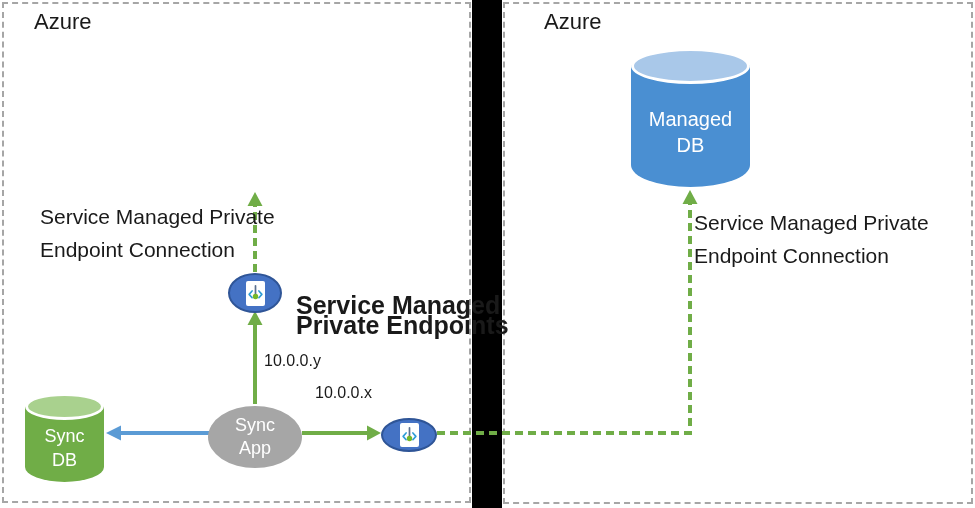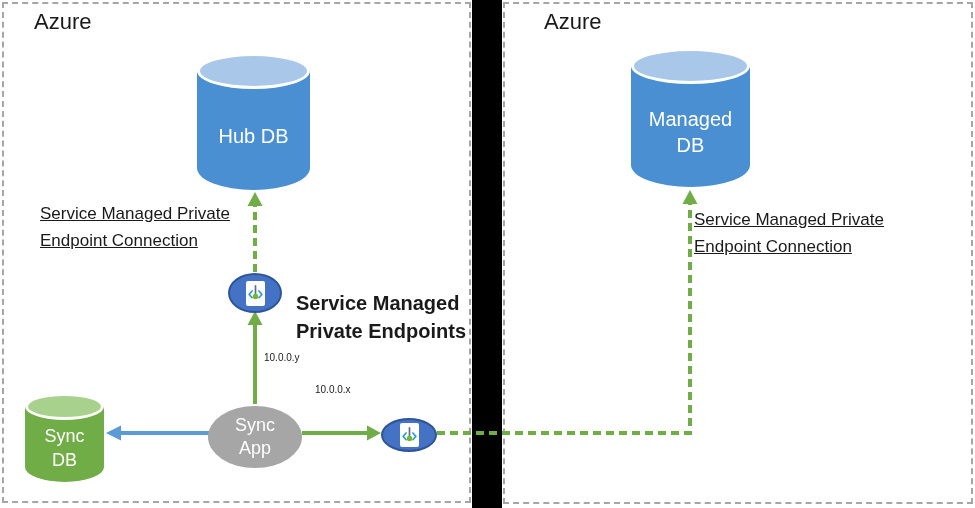--- a/index.html
+++ b/index.html
@@ -13,23 +13,23 @@
     box-sizing:border-box; z-index:0;
   }
   #region-left  { left:2px;  top:2px; width:469px; height:501px; }
   #region-right { left:503px; top:2px; width:470px; height:502px; }
   #divider { position:absolute; left:472px; top:0; width:30px; height:508px;
              background:#000000; z-index:1; }
   #connectors { position:absolute; left:0; top:0; z-index:2; }
   .node { position:absolute; z-index:3; }
   .lbl { position:absolute; z-index:4; white-space:pre-line; color:#1a1a1a; }
   .region-title { font-size:22px; }
-  .conn-label { font-size:17px; line-height:27px;text-decoration:underline; }
-  .bold-label { font-size:20px; line-height:28px; font-weight:bold; }
-  .ip-label { font-size:10px; }
+  .conn-label { font-size:21px; line-height:33px; }
+  .bold-label { font-size:25px; line-height:20px; font-weight:bold;margin-top:6px; }
+  .ip-label { font-size:16px; }
 
   
   .cylinder { position:absolute; }
   .cyl-body {
     position:absolute; left:0; right:0; top:17px; bottom:0;
     border-radius:0 0 50% 50% / 0 0 22px 22px;
     display:flex; align-items:center; justify-content:center;
   }
   .cyl-top {
     position:absolute; left:0; right:0; top:0; height:36px;
@@ -97,26 +97,20 @@
       <line x1="302" y1="433" x2="370" y2="433" stroke="#70ad47" stroke-width="4"></line>
       <polygon points="381,433 367,425.5 367,440.5" fill="#70ad47"></polygon>
     </g>
 
     <g>
       <path d="M 437,433 H 690 V 202" fill="none" stroke="#70ad47" stroke-width="4" stroke-dasharray="8,5"></path>
       <polygon points="690,190 682.5,204 697.5,204" fill="#70ad47"></polygon>
     </g>
   </svg>
 
-  <div class="cylinder node" style="left:197px; top:53px; width:113px; height:137px;">
-    <div class="cyl-body blue-body">
-      <div class="cyl-label">Hub DB</div>
-    </div>
-    <div class="cyl-top blue-top"></div>
-  </div>
 
   <div class="cylinder node" style="left:631px; top:48px; width:119px; height:139px;">
     <div class="cyl-body blue-body">
       <div class="cyl-label">Managed
 DB</div>
     </div>
     <div class="cyl-top blue-top"></div>
   </div>
 
   <div class="cylinder node" style="left:25px; top:393px; width:79px; height:89px;">

